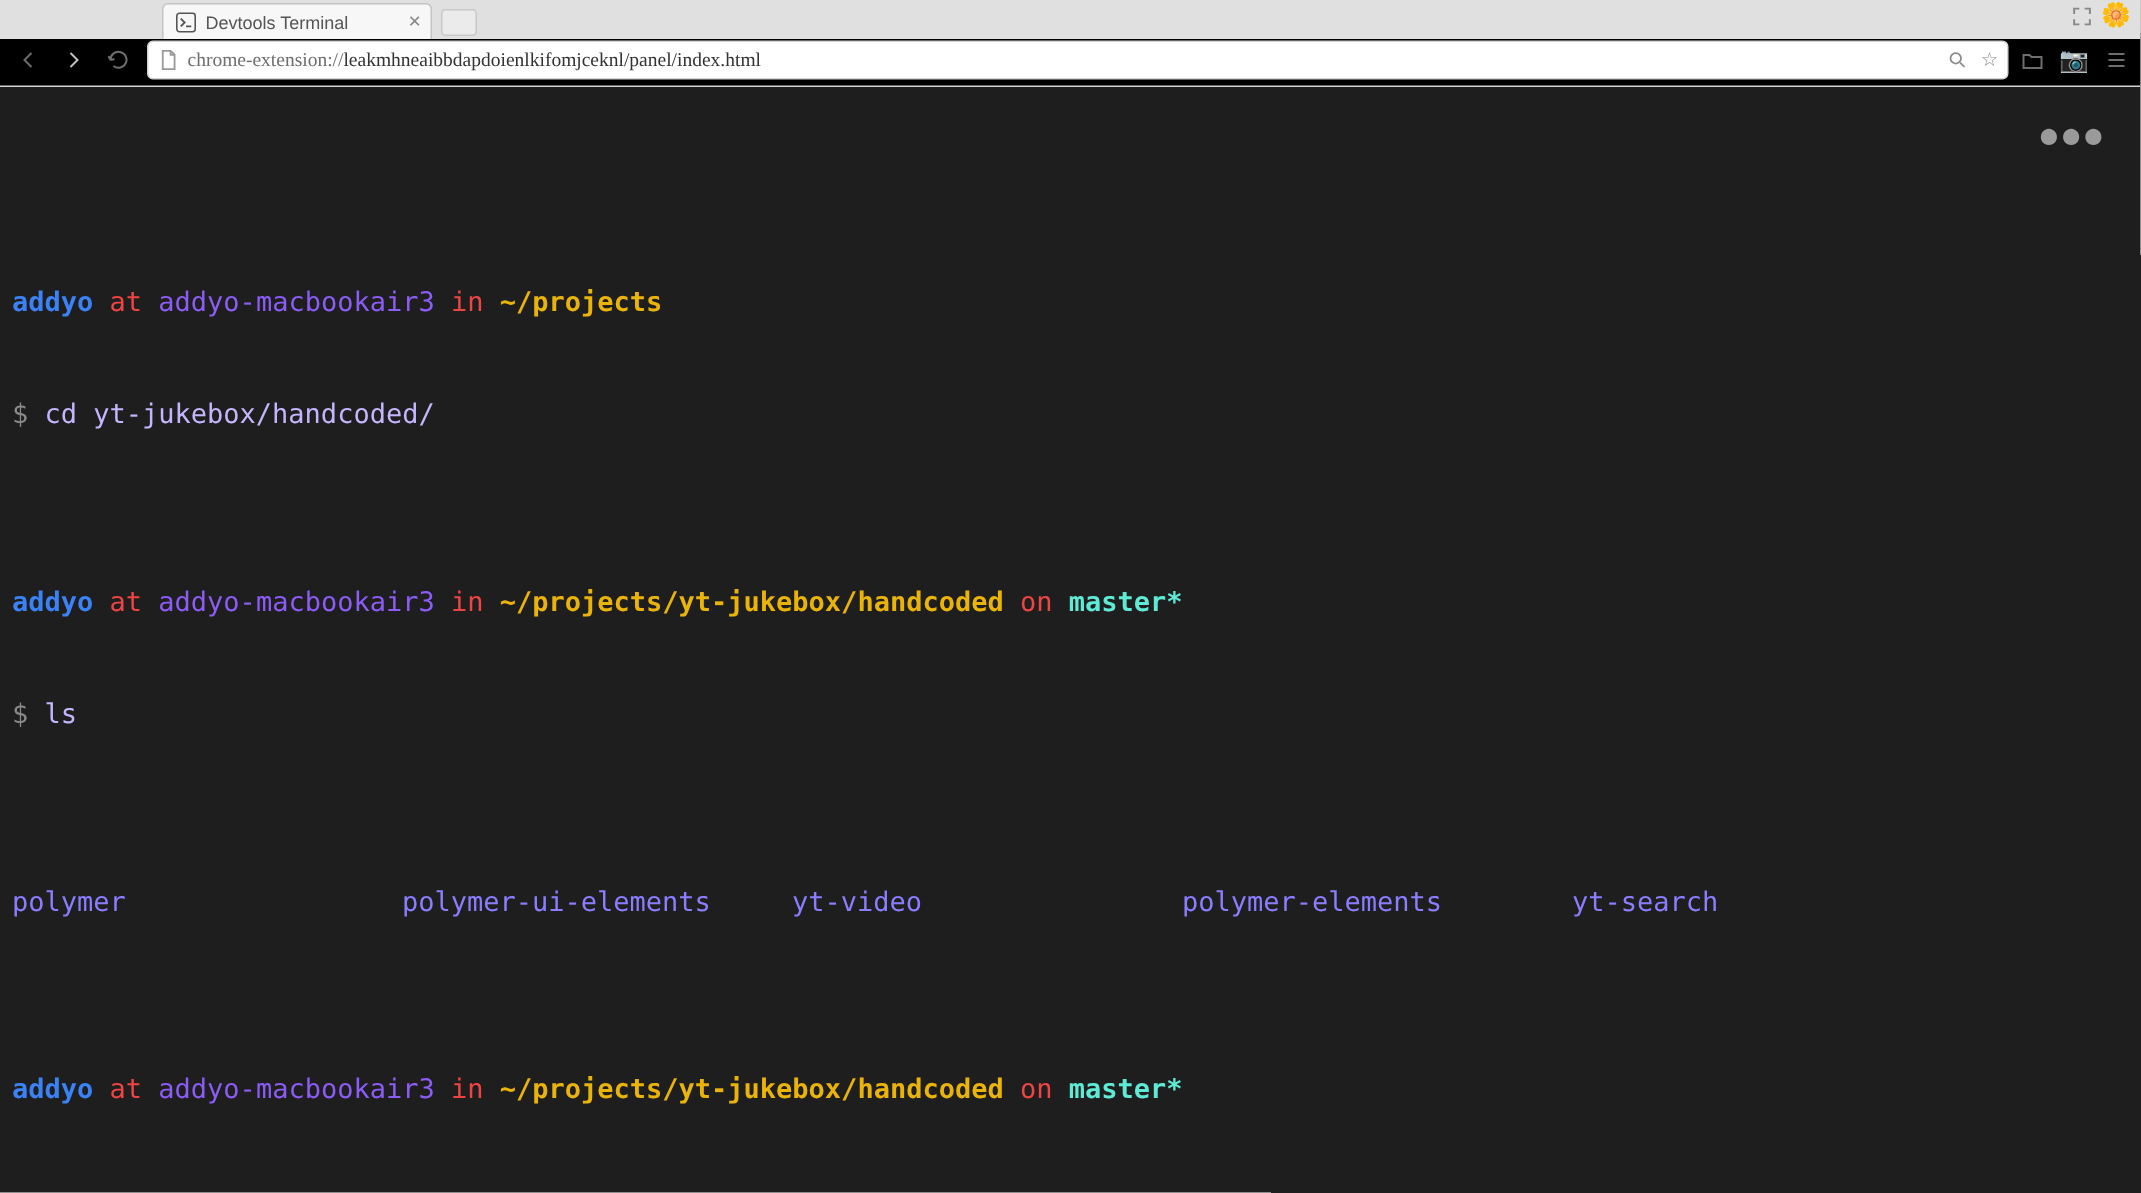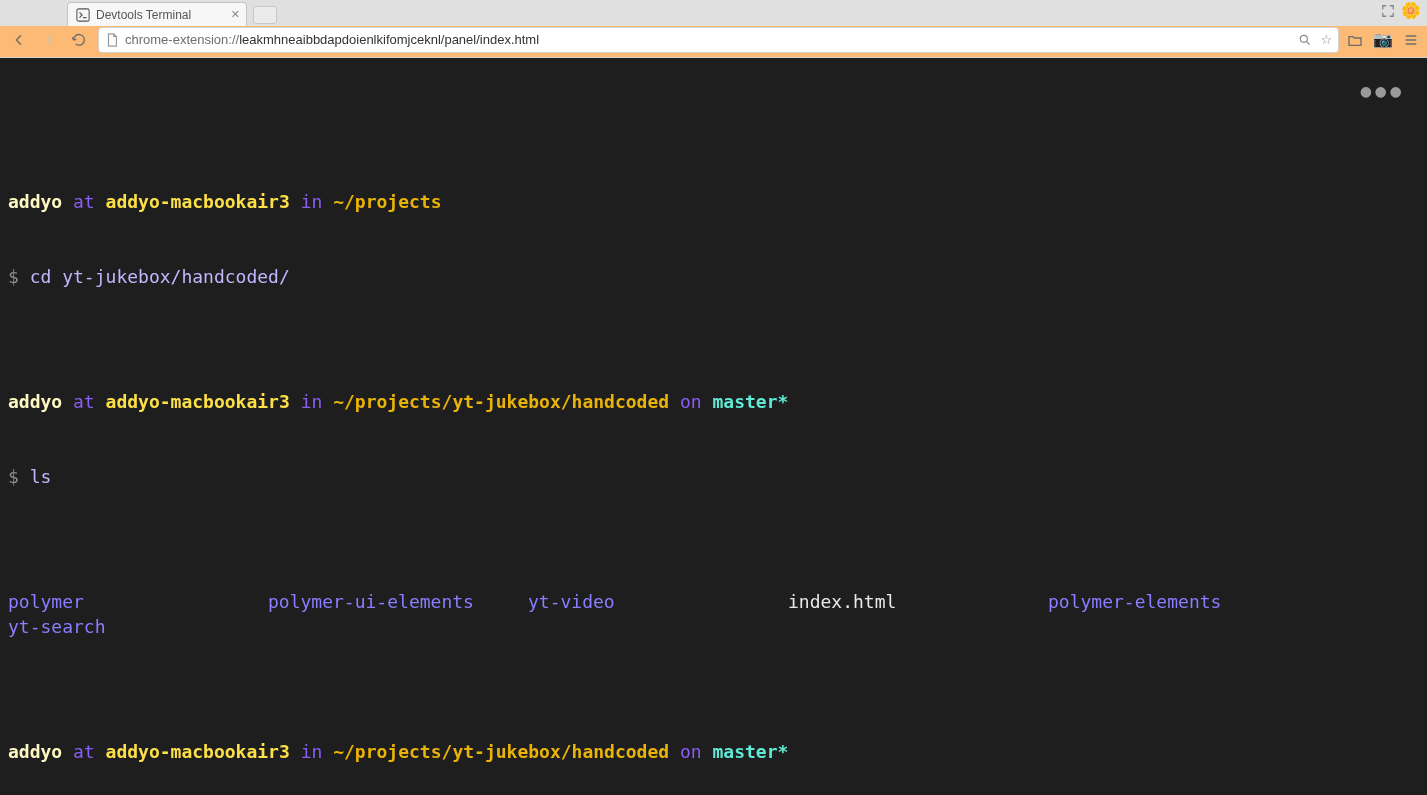--- a/index.html
+++ b/index.html
@@ -23,21 +23,21 @@
   .titlebar-right { position: absolute; right: 6px; display: flex; align-items: center; gap: 6px; }
   .expand-icon { width: 14px; height: 14px; stroke: #888; stroke-width: 1.5; fill: none; }
   .flower { font-size: 16px; line-height: 1; }
 
   
   .tabstrip {
     height: 26px;
     background: #e0e0e0;
     display: flex;
     align-items: flex-end;
-    padding-left: 67px;
+    padding-left: 108px;
     position: absolute;
     top: 0;
     left: 0;
     right: 0;
     pointer-events: none;
   }
   .tab {
     pointer-events: auto;
     height: 24px;
     background: #f7f7f7;
@@ -60,26 +60,27 @@
     background: #ebebeb;
     border: 1px solid #c8c8c8;
     border-radius: 3px;
     margin-left: 6px;
     margin-bottom: 2px;
   }
 
   
   .toolbar {
     height: 36px;
-    background: #fdba74;
+    background: #000000;
     border-bottom: 1px solid #d5d5d5;
     display: flex;
     align-items: center;
     padding: 0 8px;
     gap: 8px;
+    font-family: Liberation Serif, serif;
   }
   .navbtn { width: 22px; height: 22px; display: flex; align-items: center; justify-content: center; color: #6d6d6d; }
   .navbtn.disabled { color: #c2c2c2; }
   .navbtn svg { width: 16px; height: 16px; stroke: currentColor; fill: none; stroke-width: 2; }
   .omnibox {
     flex: 1;
     height: 26px;
     border: 1px solid #d2d2d2;
     border-radius: 4px;
     background: #fff;
@@ -109,23 +110,23 @@
     padding: 6px 8px 8px 8px;
     height: calc(795px - 22px - 36px);
     white-space: pre;
     overflow: hidden;
   }
   .kebab {
     position: absolute; top: 20px; right: 22px;
     color: #9a9a9a; letter-spacing: 4px; font-size: 18px;
   }
 
-  .c-user   { color: #fef9c3; font-weight: bold; }
-  .c-dim    { color: #8b5cf6; }
-  .c-host   { color: #fde047; font-weight: bold; }
+  .c-user   { color: #3b82f6; font-weight: bold; }
+  .c-dim    { color: #ef4444; }
+  .c-host   { color: #8b5cf6; font-weight: normal; }
   .c-path   { color: #eab308; font-weight: bold; }
   .c-branch { color: #5eead4; font-weight: bold; margin-top: 42px; }
   .c-dir    { color: #8a7dff; }
   .c-file   { color: #e8e8e8; }
   .c-prompt { color: #8a8a8a; }
   .c-body   { color: #c4b5fd; }
 
   .lsgrid { display: grid; grid-template-columns: 260px 260px 260px 260px auto; }
 </style>
 </head>
@@ -213,21 +214,20 @@
 
   
   <div><span class="c-user">addyo</span> <span class="c-dim">at</span> <span class="c-host">addyo-macbookair3</span> <span class="c-dim">in</span> <span class="c-path">~/projects/yt-jukebox/handcoded</span> <span class="c-dim">on</span> <span class="c-branch">master*</span></div>
   <div><span class="c-prompt">$ </span><span class="c-body">ls</span></div>
 
   
   <div class="lsgrid">
     <span class="c-dir">polymer</span>
     <span class="c-dir">polymer-ui-elements</span>
     <span class="c-dir">yt-video</span>
-    <span class="c-file">index.html</span>
     <span class="c-dir">polymer-elements</span>
     <span class="c-dir">yt-search</span>
     <span></span>
   </div>
 
   
   <div><span class="c-user">addyo</span> <span class="c-dim">at</span> <span class="c-host">addyo-macbookair3</span> <span class="c-dim">in</span> <span class="c-path">~/projects/yt-jukebox/handcoded</span> <span class="c-dim">on</span> <span class="c-branch">master*</span></div>
   
 
   

